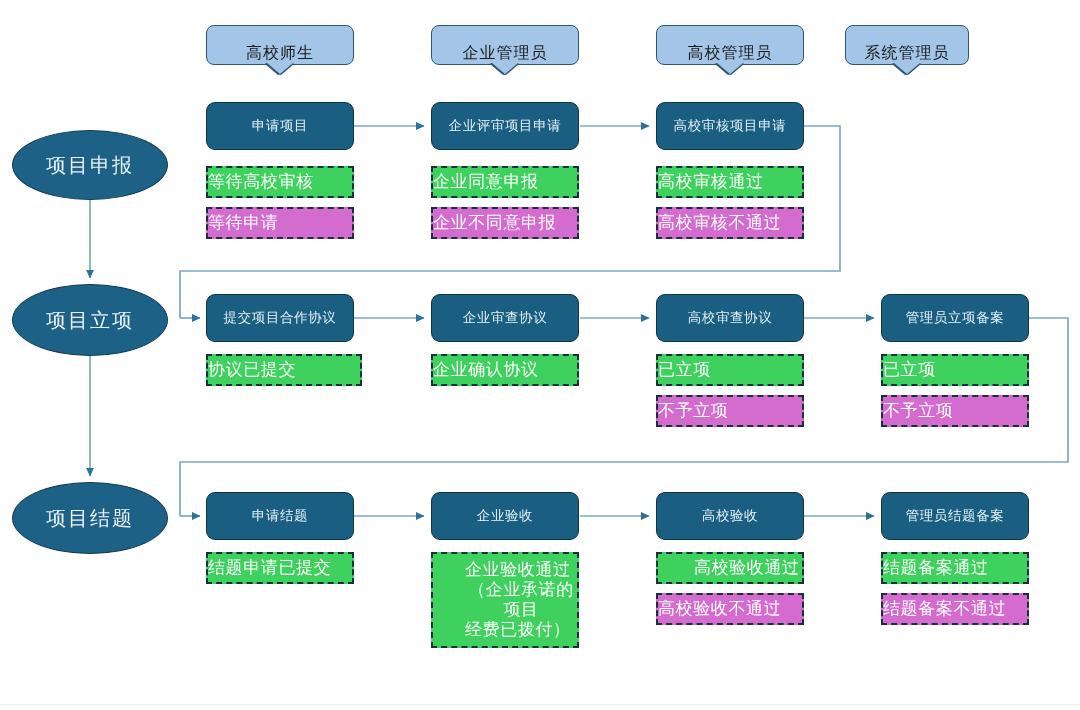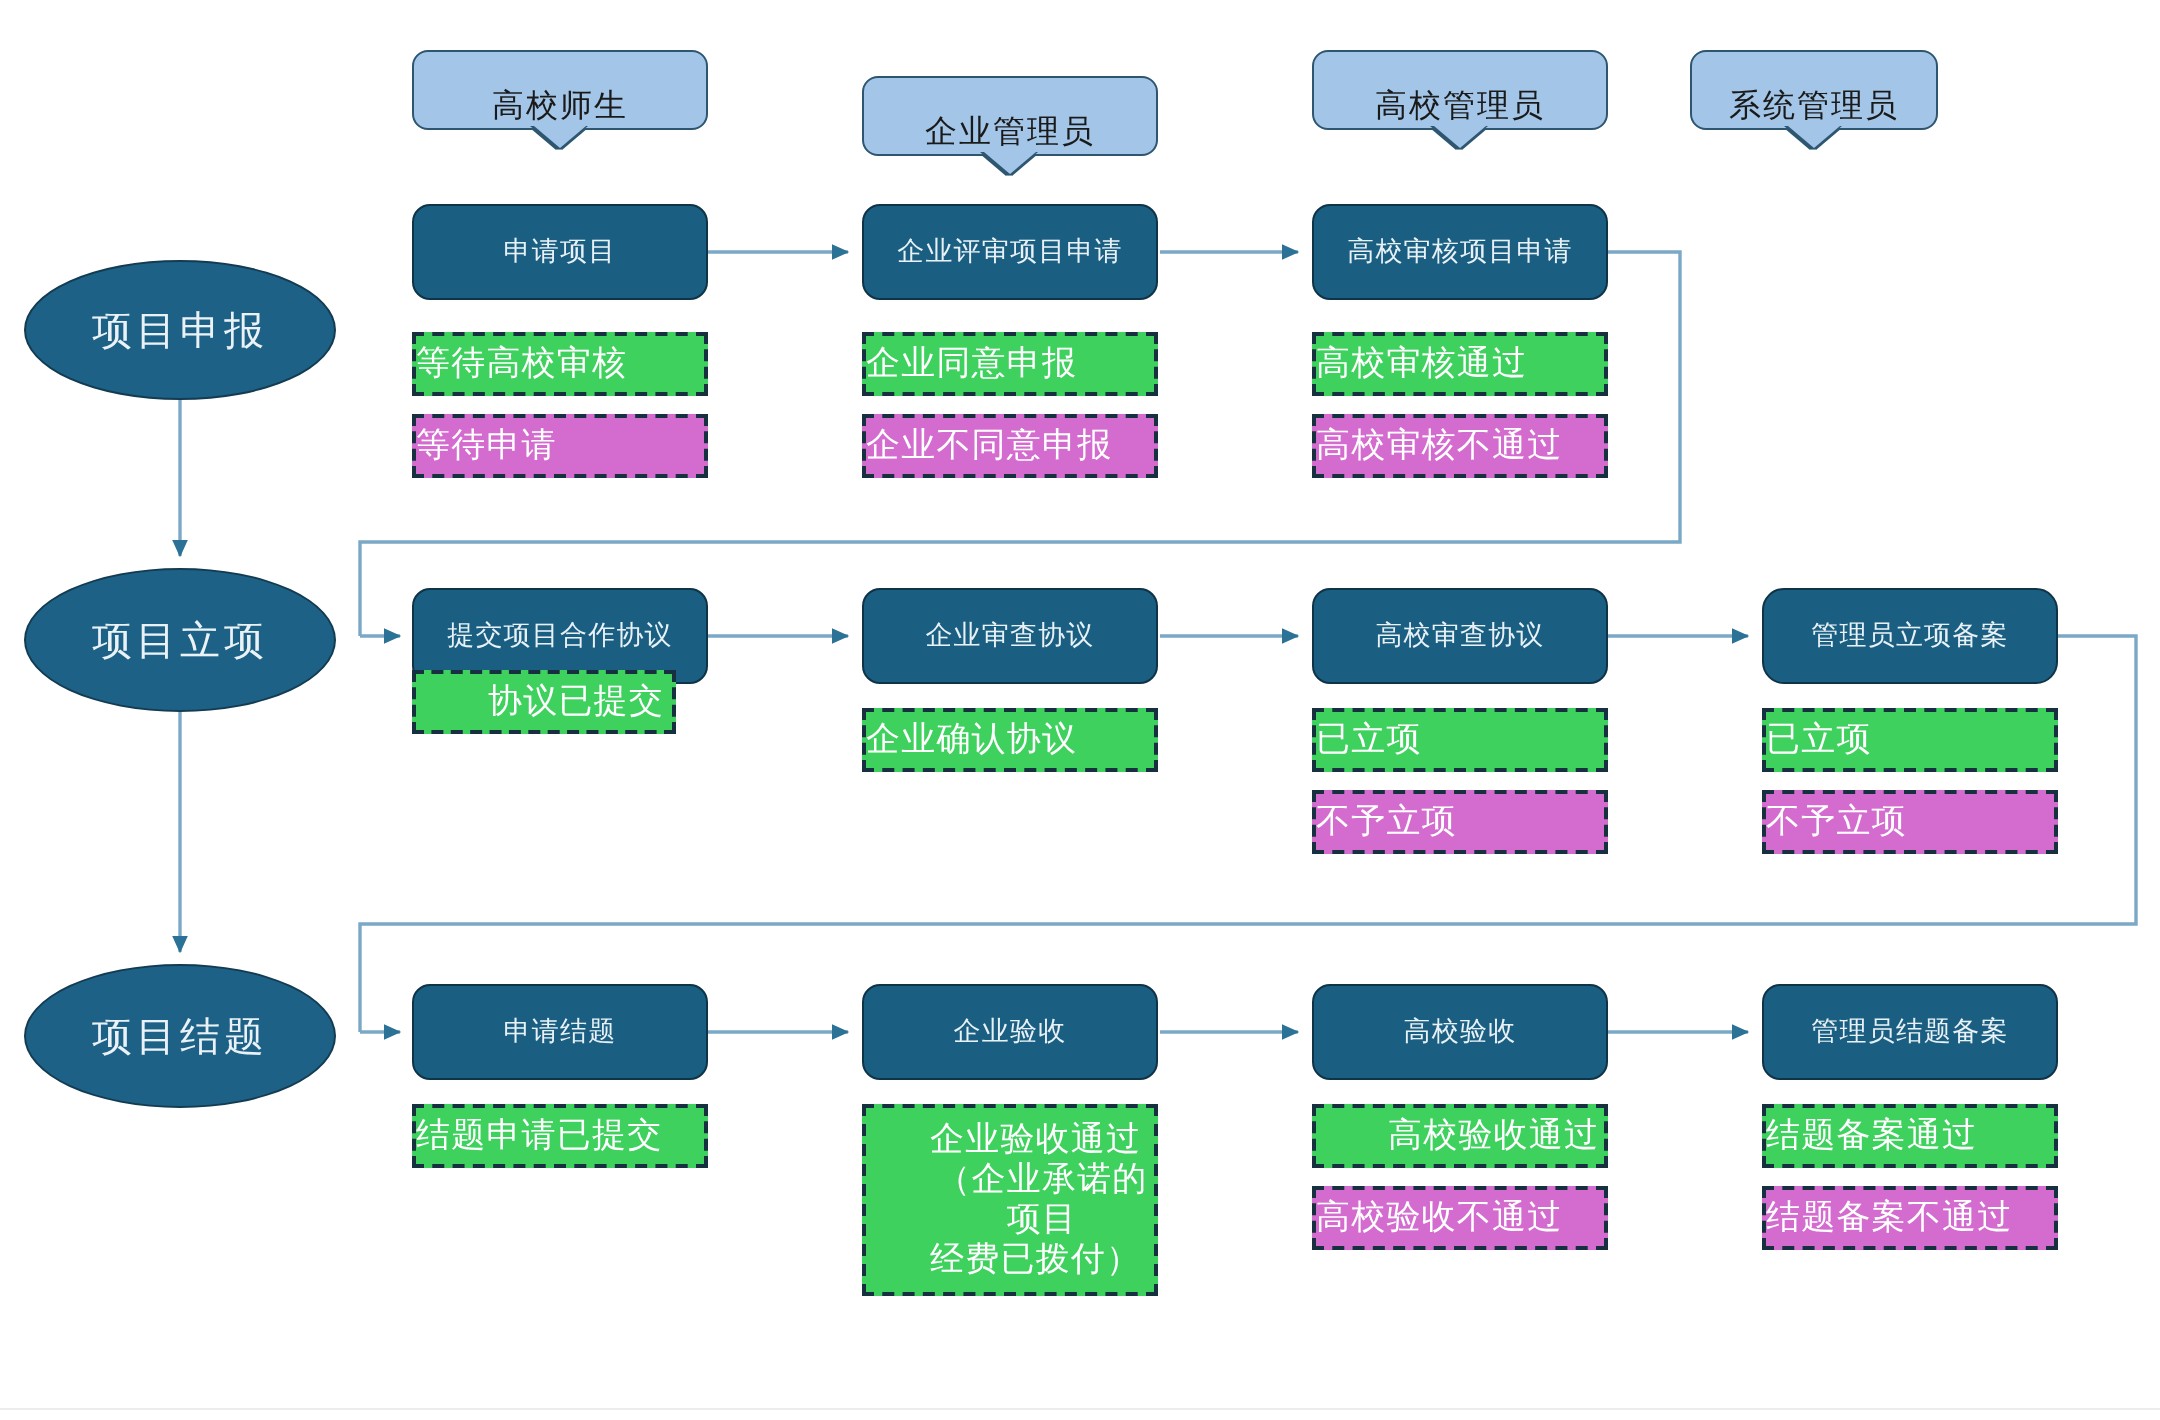--- a/index.html
+++ b/index.html
@@ -150,21 +150,21 @@
 
       <line x1="90" y1="200" x2="90" y2="278" marker-end="url(#arrow)"></line>
       <line x1="90" y1="356" x2="90" y2="476" marker-end="url(#arrow)"></line>
     </g>
   </svg>
 
   <div class="role-header" style="left:206px; top:25px; width:148px;">
     <span>高校师生</span>
     <span class="tail"></span>
   </div>
-  <div class="role-header" style="left:431px; top:25px; width:148px;margin-top:13px;">
+  <div class="role-header" style="left:431px; top:25px; width:148px;">
     <span>企业管理员</span>
     <span class="tail"></span>
   </div>
   <div class="role-header" style="left:656px; top:25px; width:148px;">
     <span>高校管理员</span>
     <span class="tail"></span>
   </div>
   <div class="role-header" style="left:845px; top:25px; width:124px;">
     <span>系统管理员</span>
     <span class="tail"></span>
@@ -206,42 +206,42 @@
   <div class="status-box green" style="left:656px; top:166px; width:148px; height:32px;">
     <span class="ln">高校审核通过</span>
   </div>
   <div class="status-box purple" style="left:656px; top:207px; width:148px; height:32px;">
     <span class="ln">高校审核不通过</span>
   </div>
 
   <div class="action-box" style="left:206px; top:294px; width:148px;">
     <span>提交项目合作协议</span>
   </div>
-  <div class="status-box green" style="left:206px; top:335px; width:132px; height:32px;padding-left:36px;">
+  <div class="status-box green" style="left:206px; top:354px; width:156px; height:32px;">
     <span class="ln">协议已提交</span>
   </div>
 
   <div class="action-box" style="left:431px; top:294px; width:148px;">
     <span>企业审查协议</span>
   </div>
   <div class="status-box green" style="left:431px; top:354px; width:148px; height:32px;">
     <span class="ln">企业确认协议</span>
   </div>
 
   <div class="action-box" style="left:656px; top:294px; width:148px;">
     <span>高校审查协议</span>
   </div>
   <div class="status-box green" style="left:656px; top:354px; width:148px; height:32px;">
     <span class="ln">已立项</span>
   </div>
   <div class="status-box purple" style="left:656px; top:395px; width:148px; height:32px;">
     <span class="ln">不予立项</span>
   </div>
 
-  <div class="action-box" style="left:881px; top:294px; width:148px;border-radius:11px;">
+  <div class="action-box" style="left:881px; top:294px; width:148px;">
     <span>管理员立项备案</span>
   </div>
   <div class="status-box green" style="left:881px; top:354px; width:148px; height:32px;">
     <span class="ln">已立项</span>
   </div>
   <div class="status-box purple" style="left:881px; top:395px; width:148px; height:32px;">
     <span class="ln">不予立项</span>
   </div>
 
   <div class="action-box" style="left:206px; top:492px; width:148px;">

